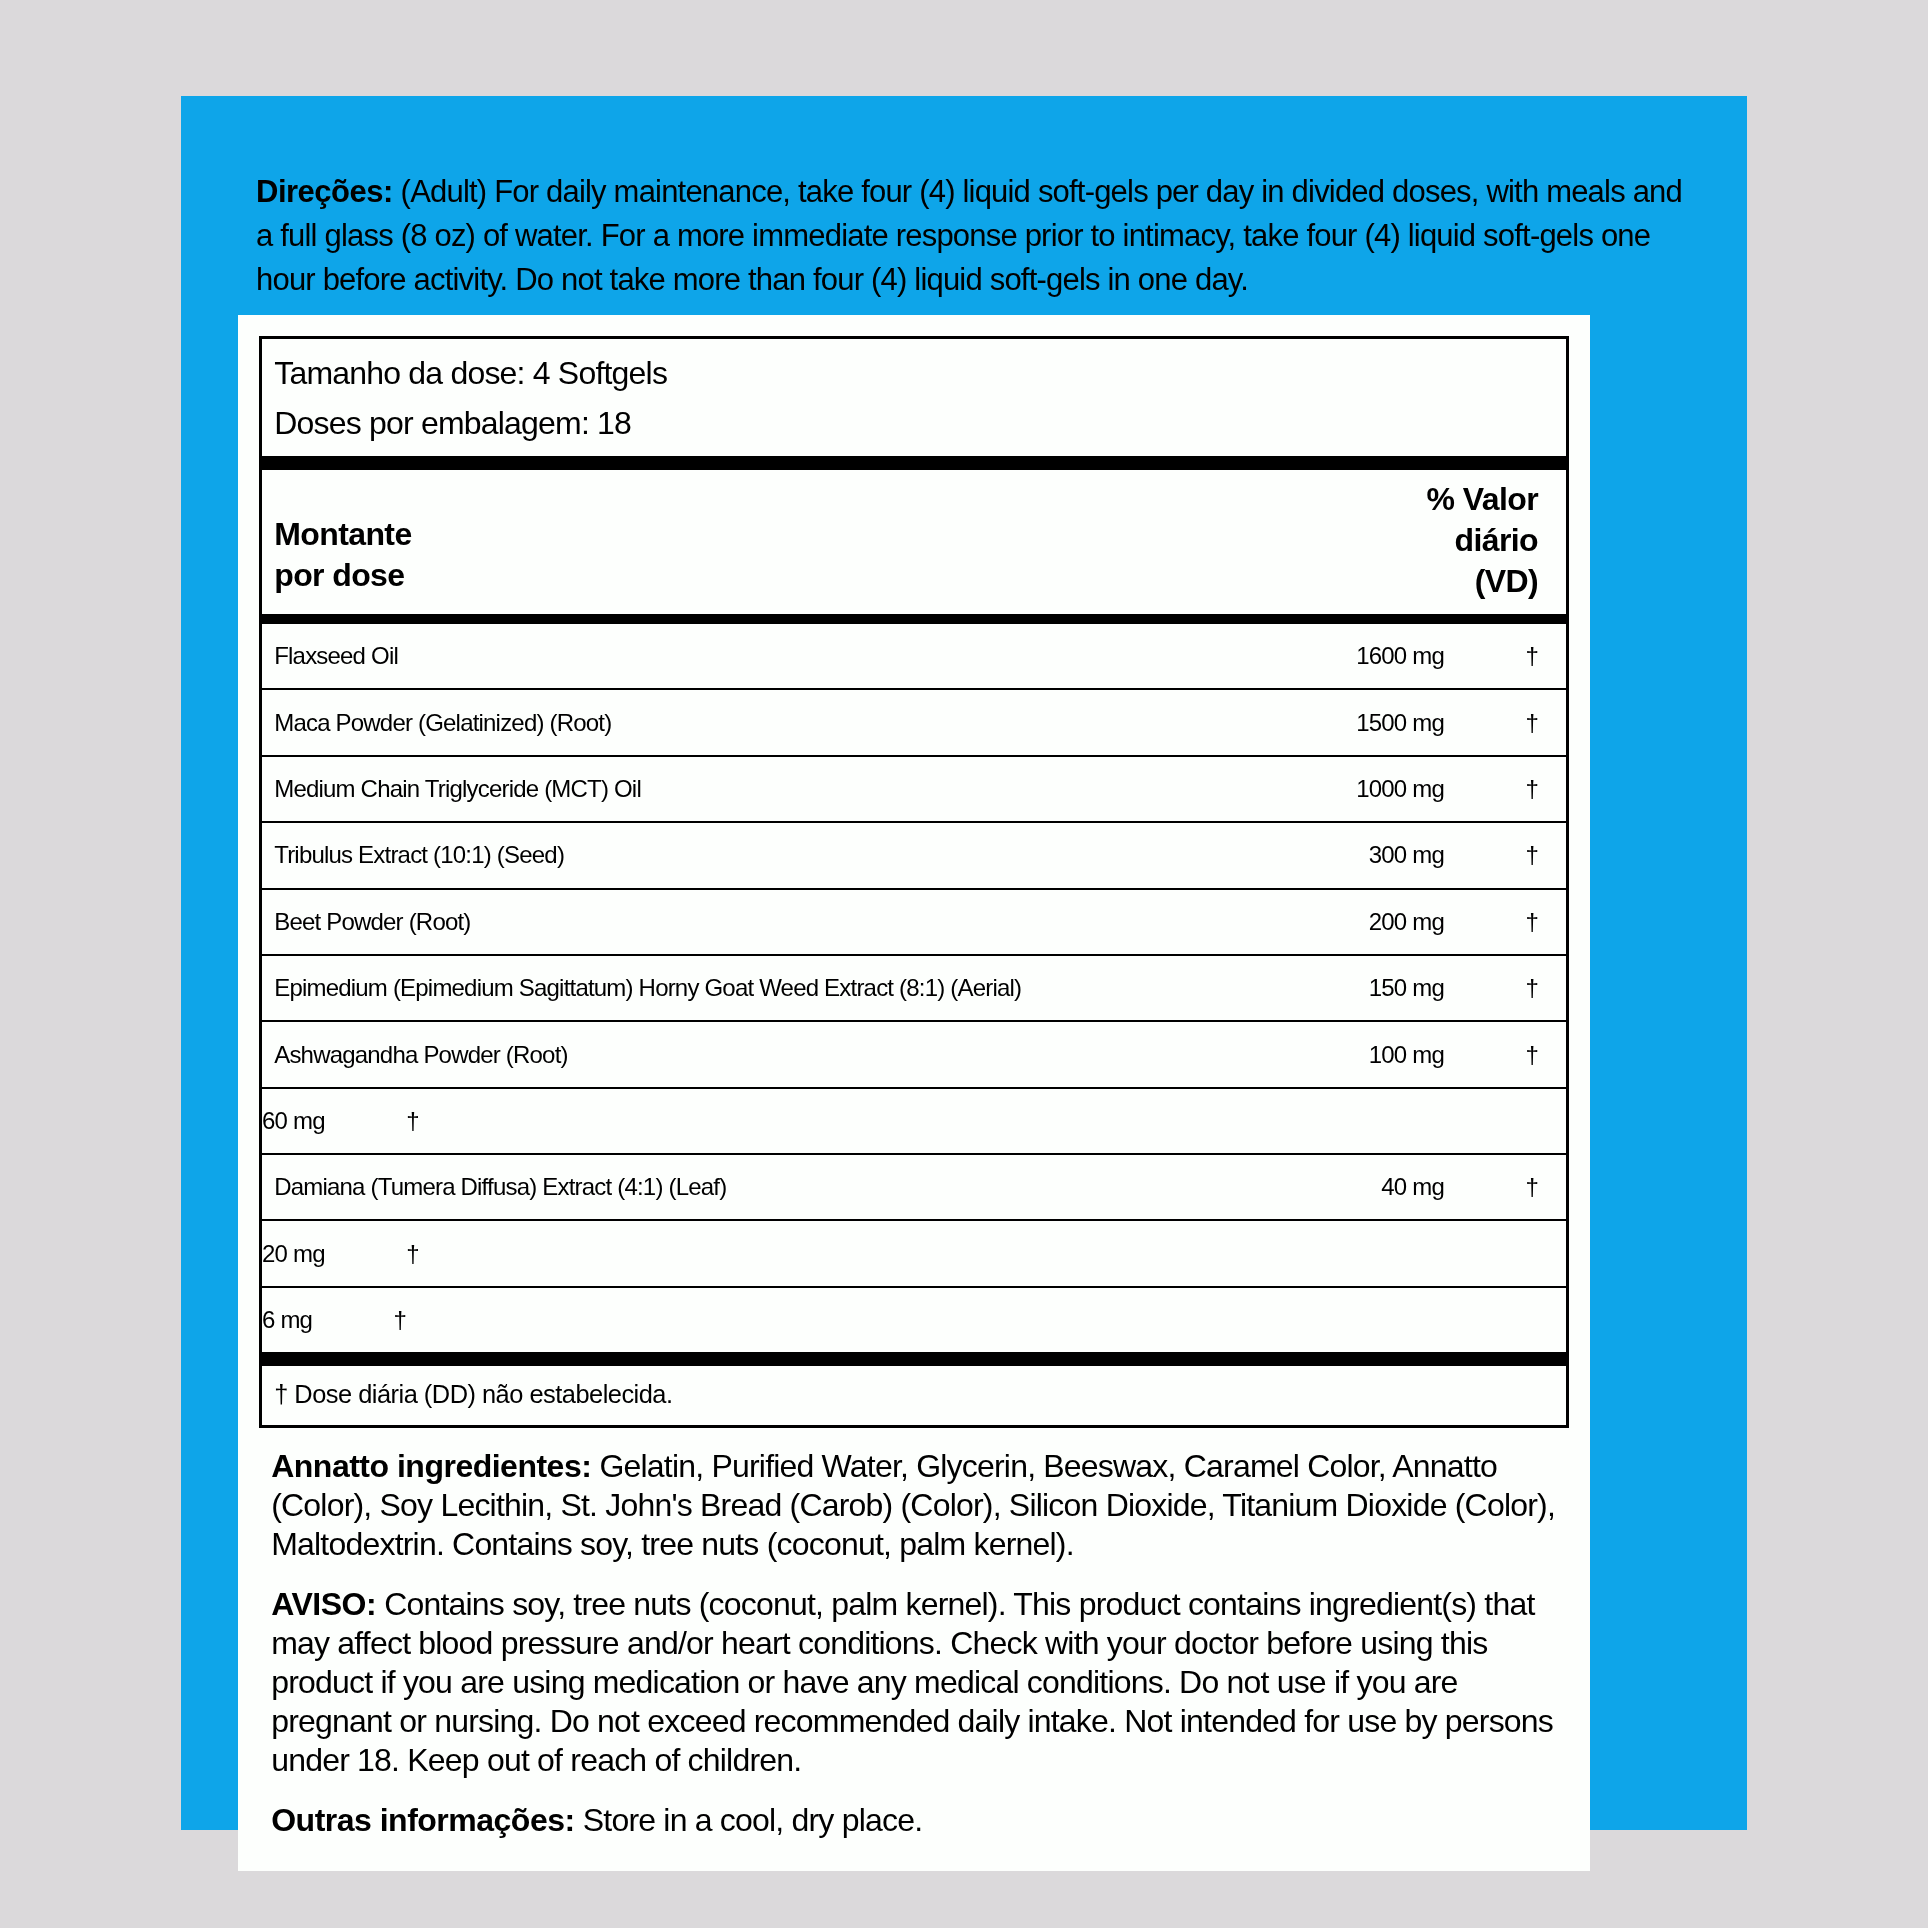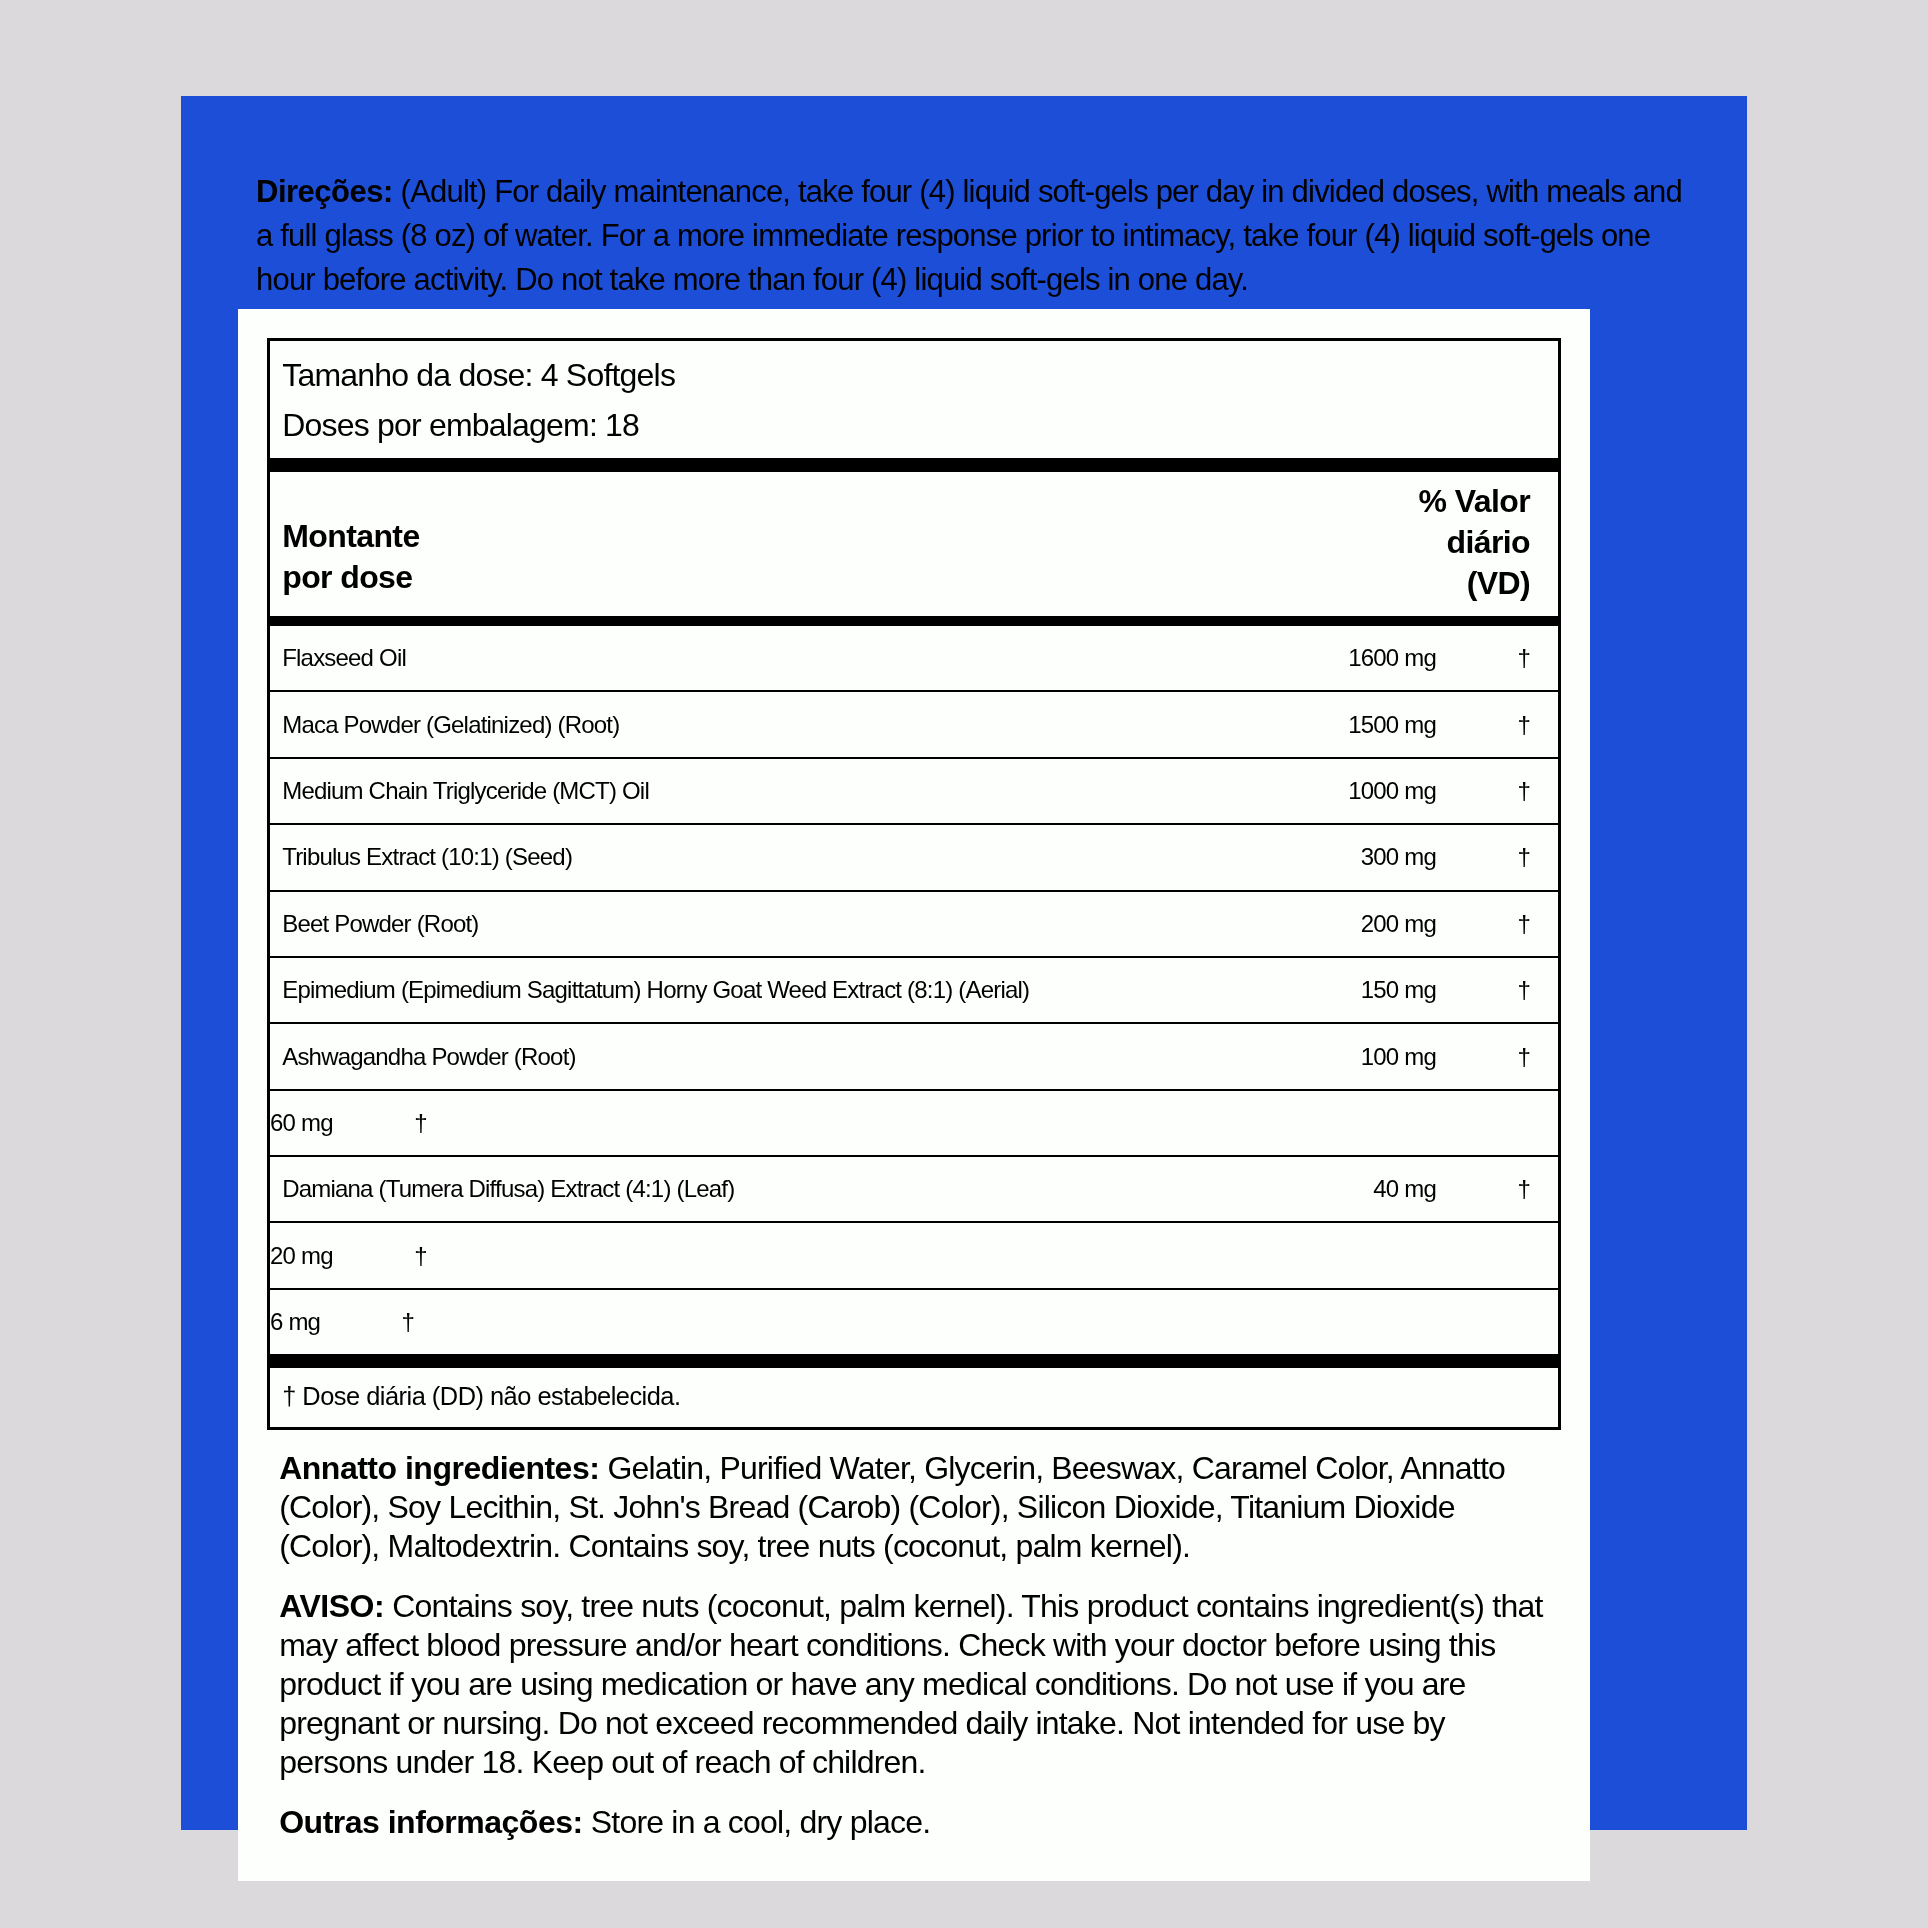--- a/index.html
+++ b/index.html
@@ -6,33 +6,33 @@
   body{
     width:1928px;height:1928px;
     background:#dbd9db;
     font-family:"Liberation Sans", sans-serif;
     color:#000;
     position:relative;
   }
   .panel{
     position:absolute;left:181px;top:96px;
     width:1566px;height:1734px;
-    background:#1d4ed8;
+    background:#0ea5e9;
   }
   .directions{
     position:absolute;left:75px;top:43px;width:1431px;
     font-size:31px;line-height:44px;letter-spacing:-0.8px;
   }
   .directions b{letter-spacing:-0.5px;}
   .label-box{
-    position:absolute;left:57px;top:213px;
+    position:absolute;left:57px;top:219px;
     width:1352px;min-height:1468px;
     background:#fdfffd;
     box-sizing:border-box;
-    padding:29px;
+    padding:21px;
   }
   .facts{
     border:3.8px solid #000;
     box-sizing:border-box;
     width:100%;
   }
   .serving{
     font-size:32px;line-height:50px;letter-spacing:-0.8px;
     padding:9.4px 24.5px 7.5px 12.2px;
   }

